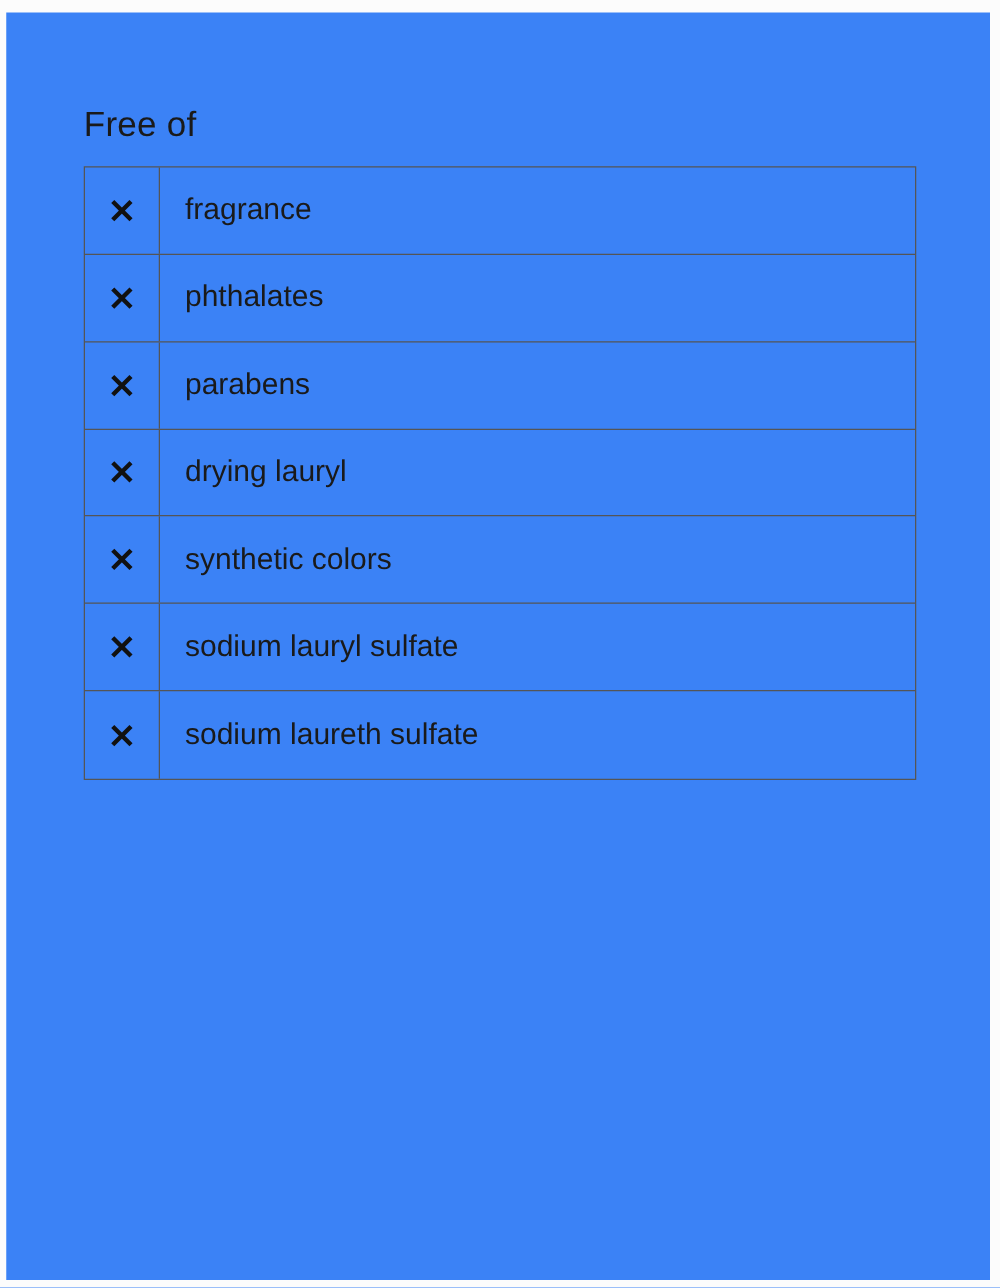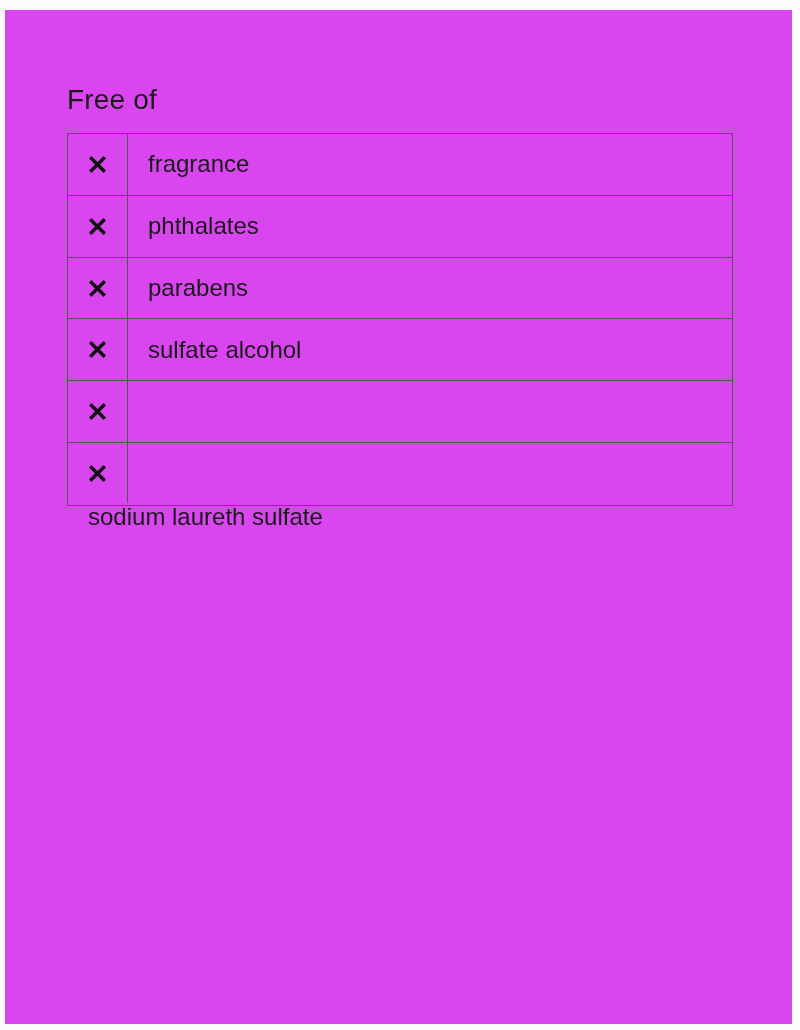--- a/index.html
+++ b/index.html
@@ -13,53 +13,52 @@
     overflow: hidden;
     background: #fcfcfc; 
     font-family: "Liberation Sans", "DejaVu Sans", sans-serif;
   }
   .page {
     position: absolute;
     top: 10px;
     left: 5px;
     right: 8px;
     bottom: 6px;
-    background: #d946ef;
+    background: #3b82f6;
   }
   .section-heading {
     position: absolute;
     left: 62px;
     top: 76px;
     font-size: 28px;
     line-height: 1;
     font-weight: 400;
     color: #1a1a1a;
     letter-spacing: 0.2px;
   }
   .free-table {
     position: absolute;
     left: 62px;
     top: 123px;
     width: 666px;
-    height: 373px;
+    height: 491px;
     box-sizing: border-box;
     border: 1px solid #555;
     display: grid;
     grid-auto-rows: 1fr;
   }
   .free-row {
     display: flex;
     align-items: stretch;
     box-sizing: border-box;
     border-bottom: 1px solid #555;
     min-height: 0;
   }
   .free-row:last-child {
     border-bottom: none;
-    flex-direction: column;
   }
   .mark-cell {
     flex: 0 0 60px;
     width: 60px;
     box-sizing: border-box;
     border-right: 1px solid #555;
     display: flex;
     align-items: center;
     justify-content: center;
   }
@@ -106,28 +105,37 @@
       </svg>
     </div>
     <div class="label-cell">parabens</div>
   </div>
       <div class="free-row">
     <div class="mark-cell">
       <svg class="x-icon" width="21" height="21" viewBox="0 0 21 21" aria-hidden="true">
         <path d="M3.2 3.2 L17.8 17.8 M17.8 3.2 L3.2 17.8" stroke="#111111" stroke-width="3.5" stroke-linecap="butt" fill="none"></path>
       </svg>
     </div>
-    <div class="label-cell">sulfate alcohol</div>
+    <div class="label-cell">drying lauryl</div>
   </div>
       <div class="free-row">
     <div class="mark-cell">
       <svg class="x-icon" width="21" height="21" viewBox="0 0 21 21" aria-hidden="true">
         <path d="M3.2 3.2 L17.8 17.8 M17.8 3.2 L3.2 17.8" stroke="#111111" stroke-width="3.5" stroke-linecap="butt" fill="none"></path>
       </svg>
     </div>
+    <div class="label-cell">synthetic colors</div>
+  </div>
+      <div class="free-row">
+    <div class="mark-cell">
+      <svg class="x-icon" width="21" height="21" viewBox="0 0 21 21" aria-hidden="true">
+        <path d="M3.2 3.2 L17.8 17.8 M17.8 3.2 L3.2 17.8" stroke="#111111" stroke-width="3.5" stroke-linecap="butt" fill="none"></path>
+      </svg>
+    </div>
+    <div class="label-cell">sodium lauryl sulfate</div>
   </div>
       <div class="free-row">
     <div class="mark-cell">
       <svg class="x-icon" width="21" height="21" viewBox="0 0 21 21" aria-hidden="true">
         <path d="M3.2 3.2 L17.8 17.8 M17.8 3.2 L3.2 17.8" stroke="#111111" stroke-width="3.5" stroke-linecap="butt" fill="none"></path>
       </svg>
     </div>
     <div class="label-cell">sodium laureth sulfate</div>
   </div>
     </div>

